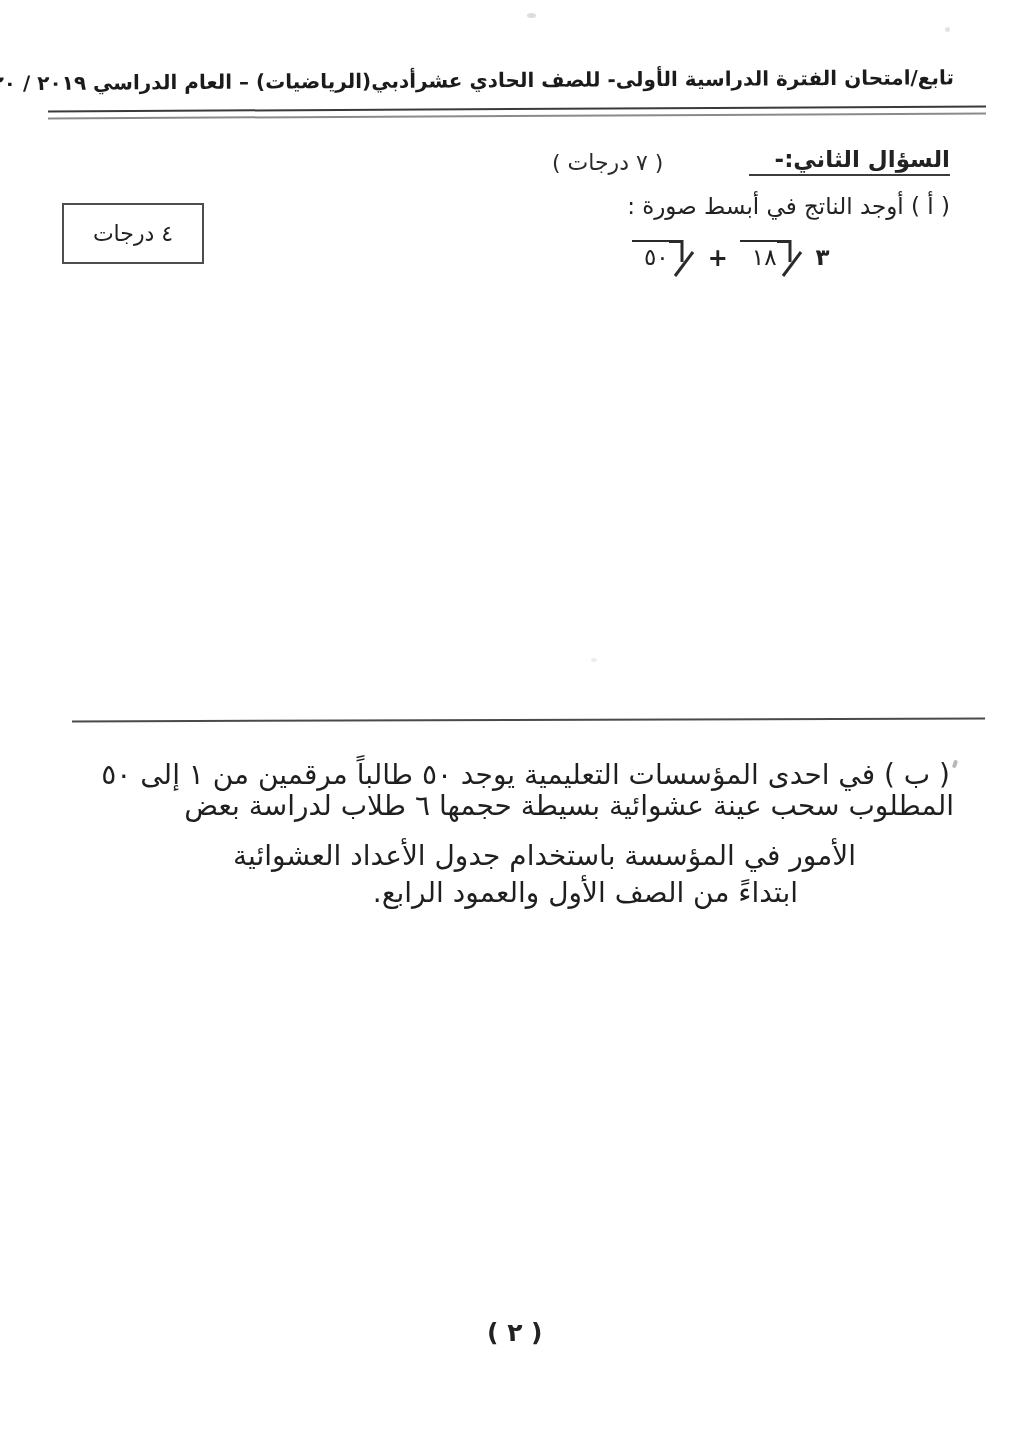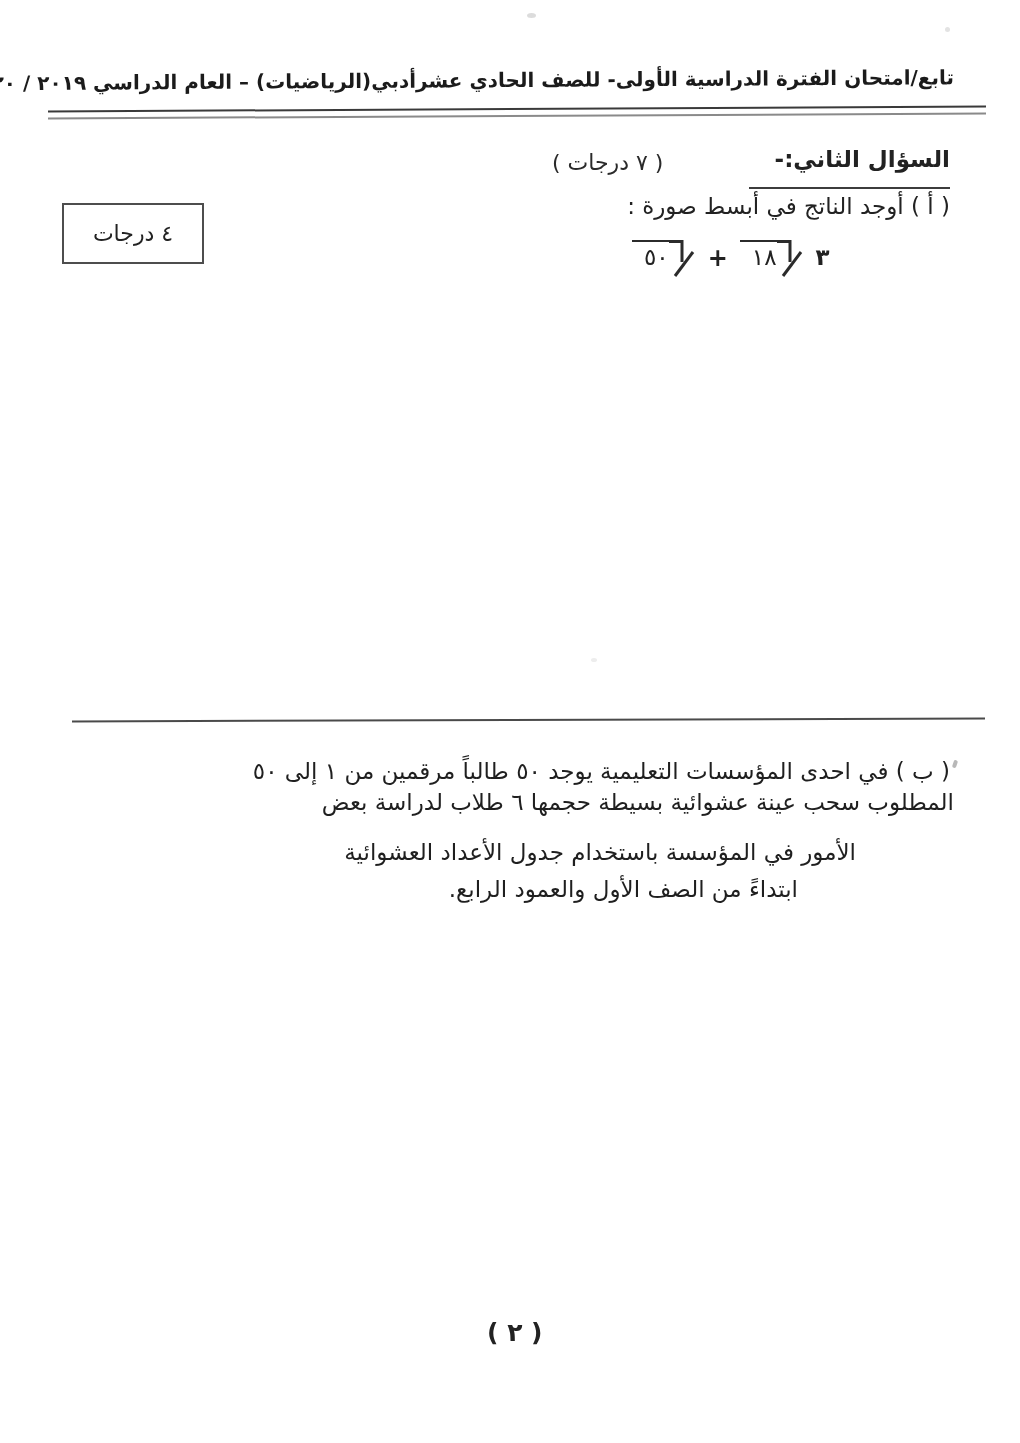--- a/index.html
+++ b/index.html
@@ -26,21 +26,21 @@
     border-top:2.5px solid #3a3a3a;
     border-bottom:2px solid #8a8a8a;
     transform:rotate(-0.3deg);
   }
   
   .q-title{
     position:absolute;top:146px;right:70px;
     direction:rtl;
     font-size:23px;font-weight:600;color:#222;
     border-bottom:2.5px solid #3c3c3c;
-    padding-bottom:15px;
+    padding-bottom:2px;
     padding-inline-end:26px;
   }
   .q-marks{
     position:absolute;top:150px;left:552px;
     direction:rtl;
     font-size:22px;color:#2a2a2a;
   }
   
   .part-a-label{
     position:absolute;top:193px;right:70px;
@@ -76,21 +76,21 @@
   .marks-box.box-b{left:36px;top:741px;width:129px;height:56px;transform:rotate(-0.4deg);}
   
   .divider{
     position:absolute;top:719px;left:72px;width:913px;height:2px;
     background:#4a4a4a;
     transform:rotate(-0.18deg);
   }
   
   .part-b-line{
     position:absolute;direction:rtl;white-space:nowrap;
-    font-size:23px;color:#1f1f1f;text-align:right;
+    font-size:28px;color:#1f1f1f;text-align:right;
   }
   .pb-l0{top:758px;right:70px;}
   .pb-l1{top:789px;right:66px;}
   .pb-l2{top:839px;right:164px;text-align:right;}
   .pb-l3{top:876px;right:222px;}
   
   .page-number{
     position:absolute;top:1318px;left:487px;
     direction:rtl;
     font-size:25px;font-weight:600;color:#222;

